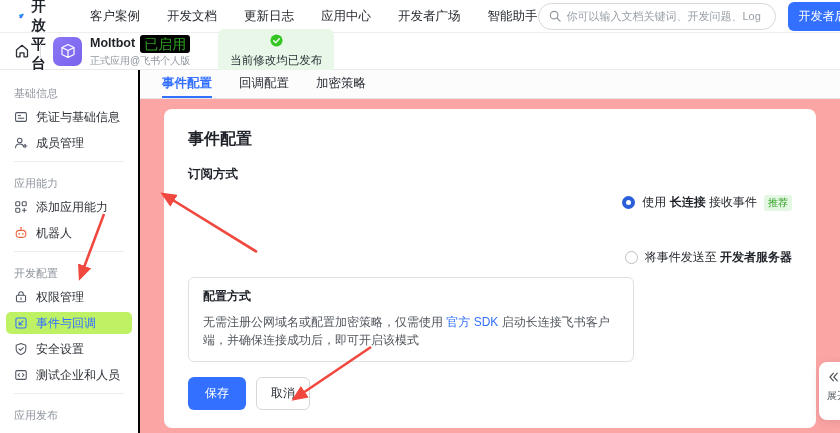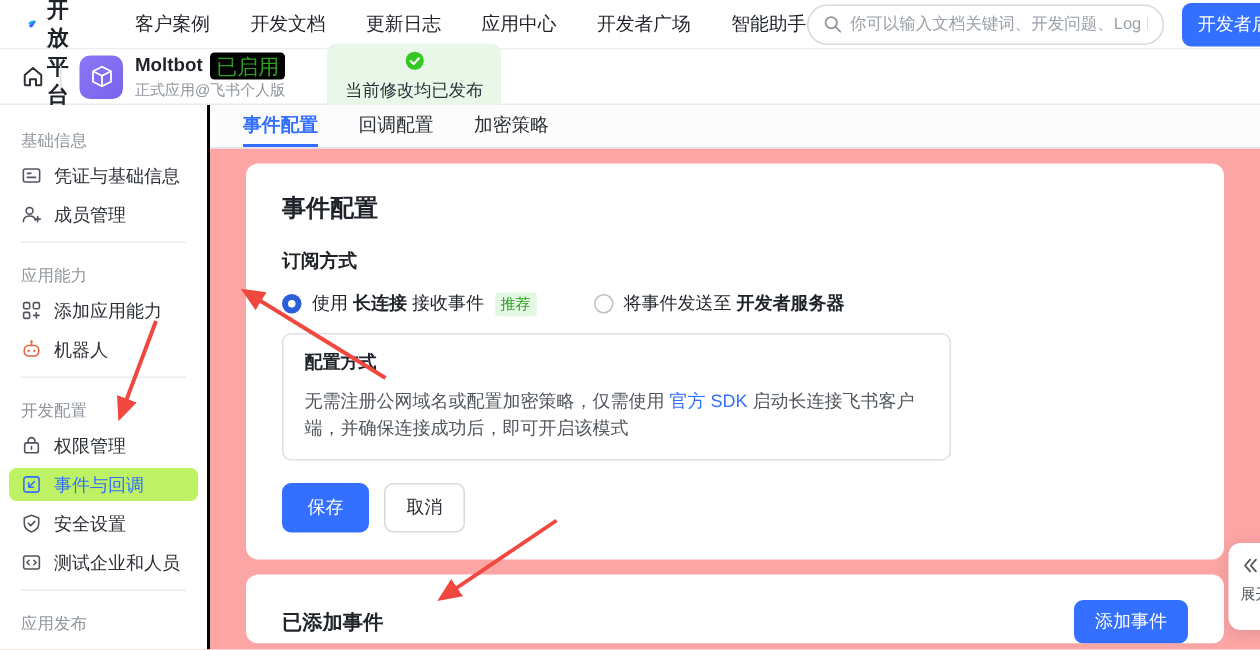--- a/index.html
+++ b/index.html
@@ -78,21 +78,21 @@
          border-bottom:2px solid transparent; }
   .tab.active { color:#3370ff; font-weight:bold; border-bottom-color:#3370ff; }
   
   .content { padding:10px 24px 0; overflow:hidden; }
   .card { background:#fff; border-radius:8px; }
   .card1 { padding:20px 24px 18px; margin-bottom:10px; }
   .h1 { font-size:16px; font-weight:bold; }
   .desc { font-size:12px; color:#51565d; margin-top:9px; }
   .link { color:#3370ff; cursor:pointer; }
   .h2 { font-size:12.5px; font-weight:bold; margin-top:16px; }
-  .radio-row { display:flex; align-items:flex-start; gap:38px; margin-top:11px; font-size:12px; }
+  .radio-row { display:flex; align-items:flex-end; gap:38px; margin-top:11px; font-size:12px;flex-direction:column; }
   .radio-opt { display:flex; align-items:center; gap:7px; cursor:pointer; }
   .radio { width:13px; height:13px; border-radius:50%; background:#fff; }
   .radio.on { border:4px solid #2b5fd9; }
   .radio.off { border:1px solid #bbbfc4; }
   .b { font-weight:bold; }
   .badge-green {
     background:#e4f7e2; color:#2ea121; font-size:10px; padding:1px 4px; border-radius:3px;
   }
   .config-box {
     width:446px; border:1px solid #dee0e3; border-radius:6px;

